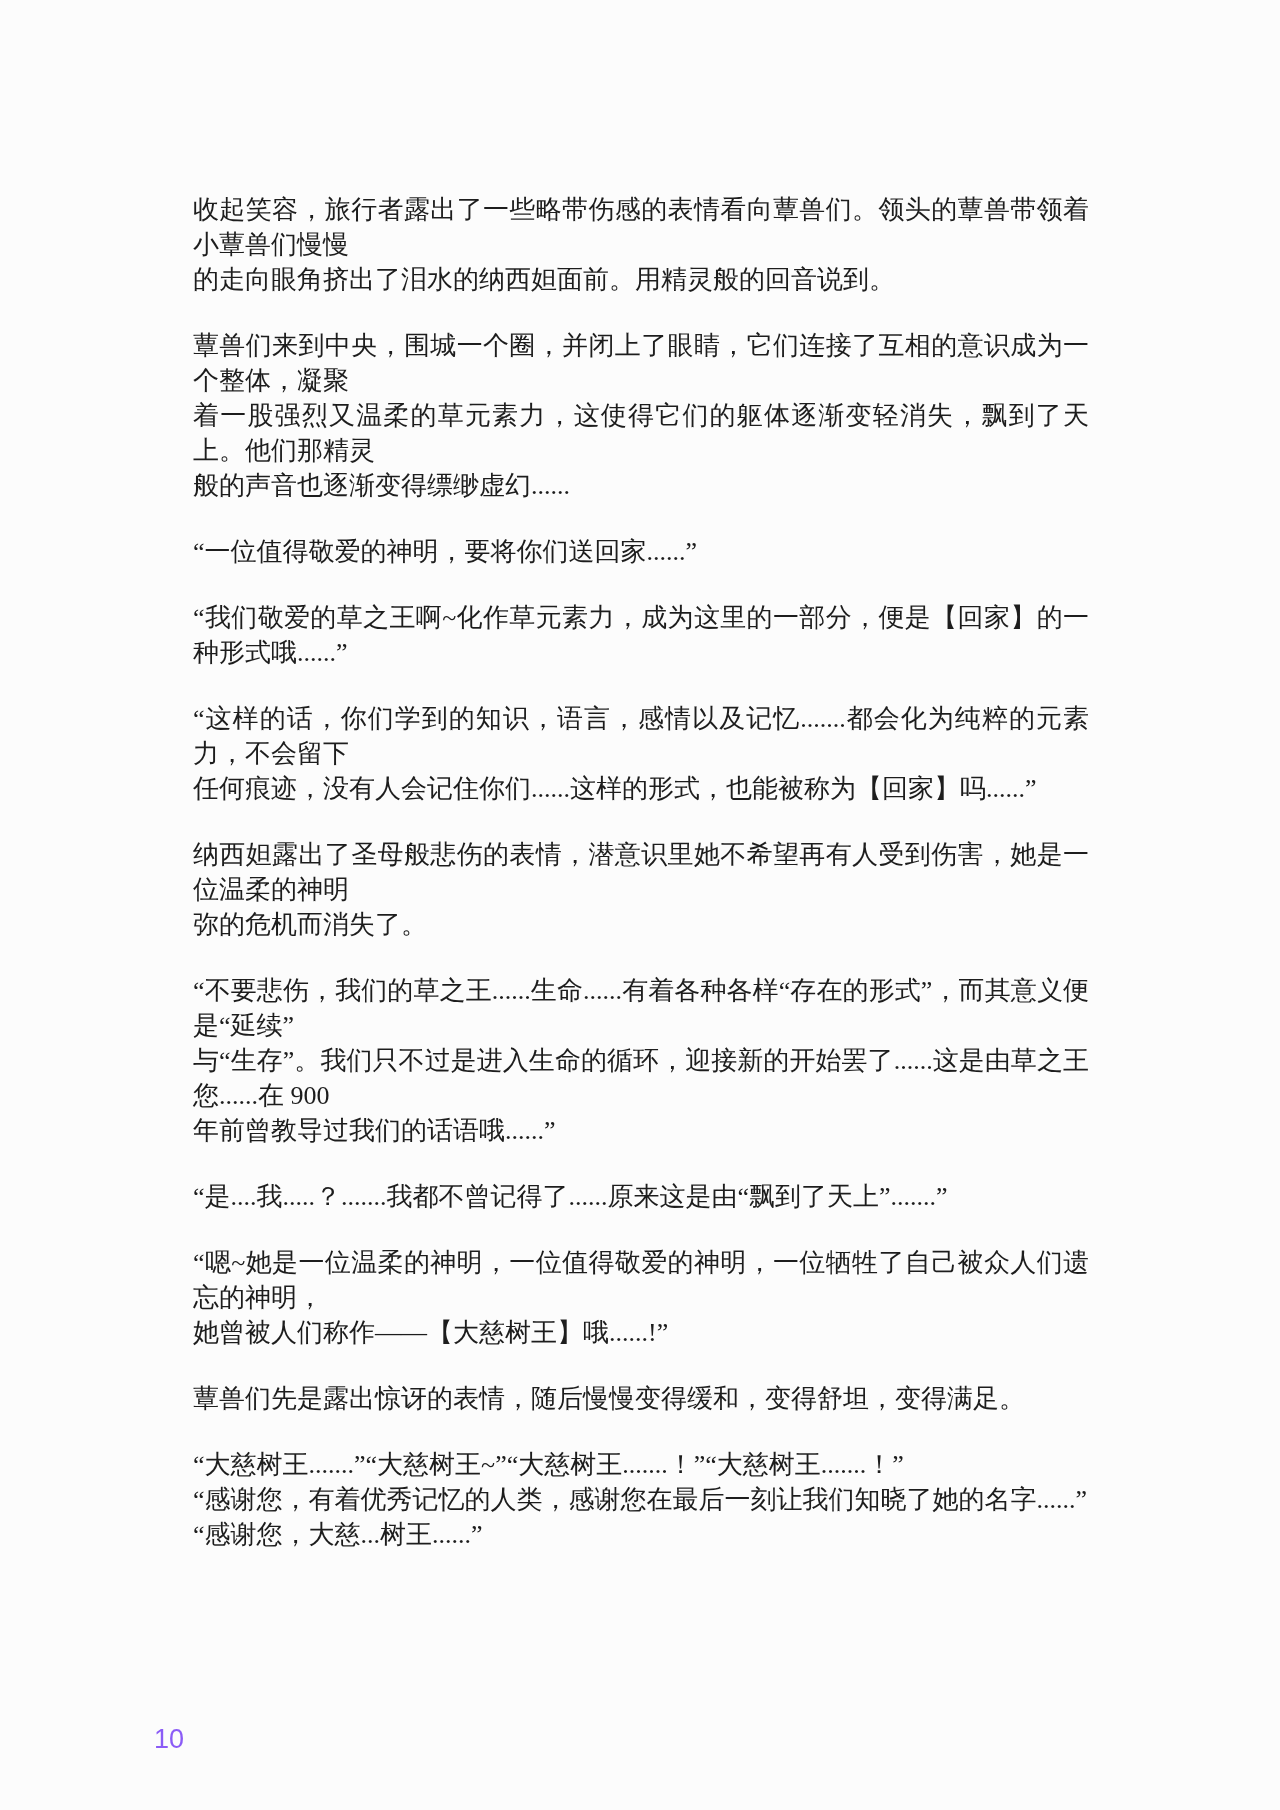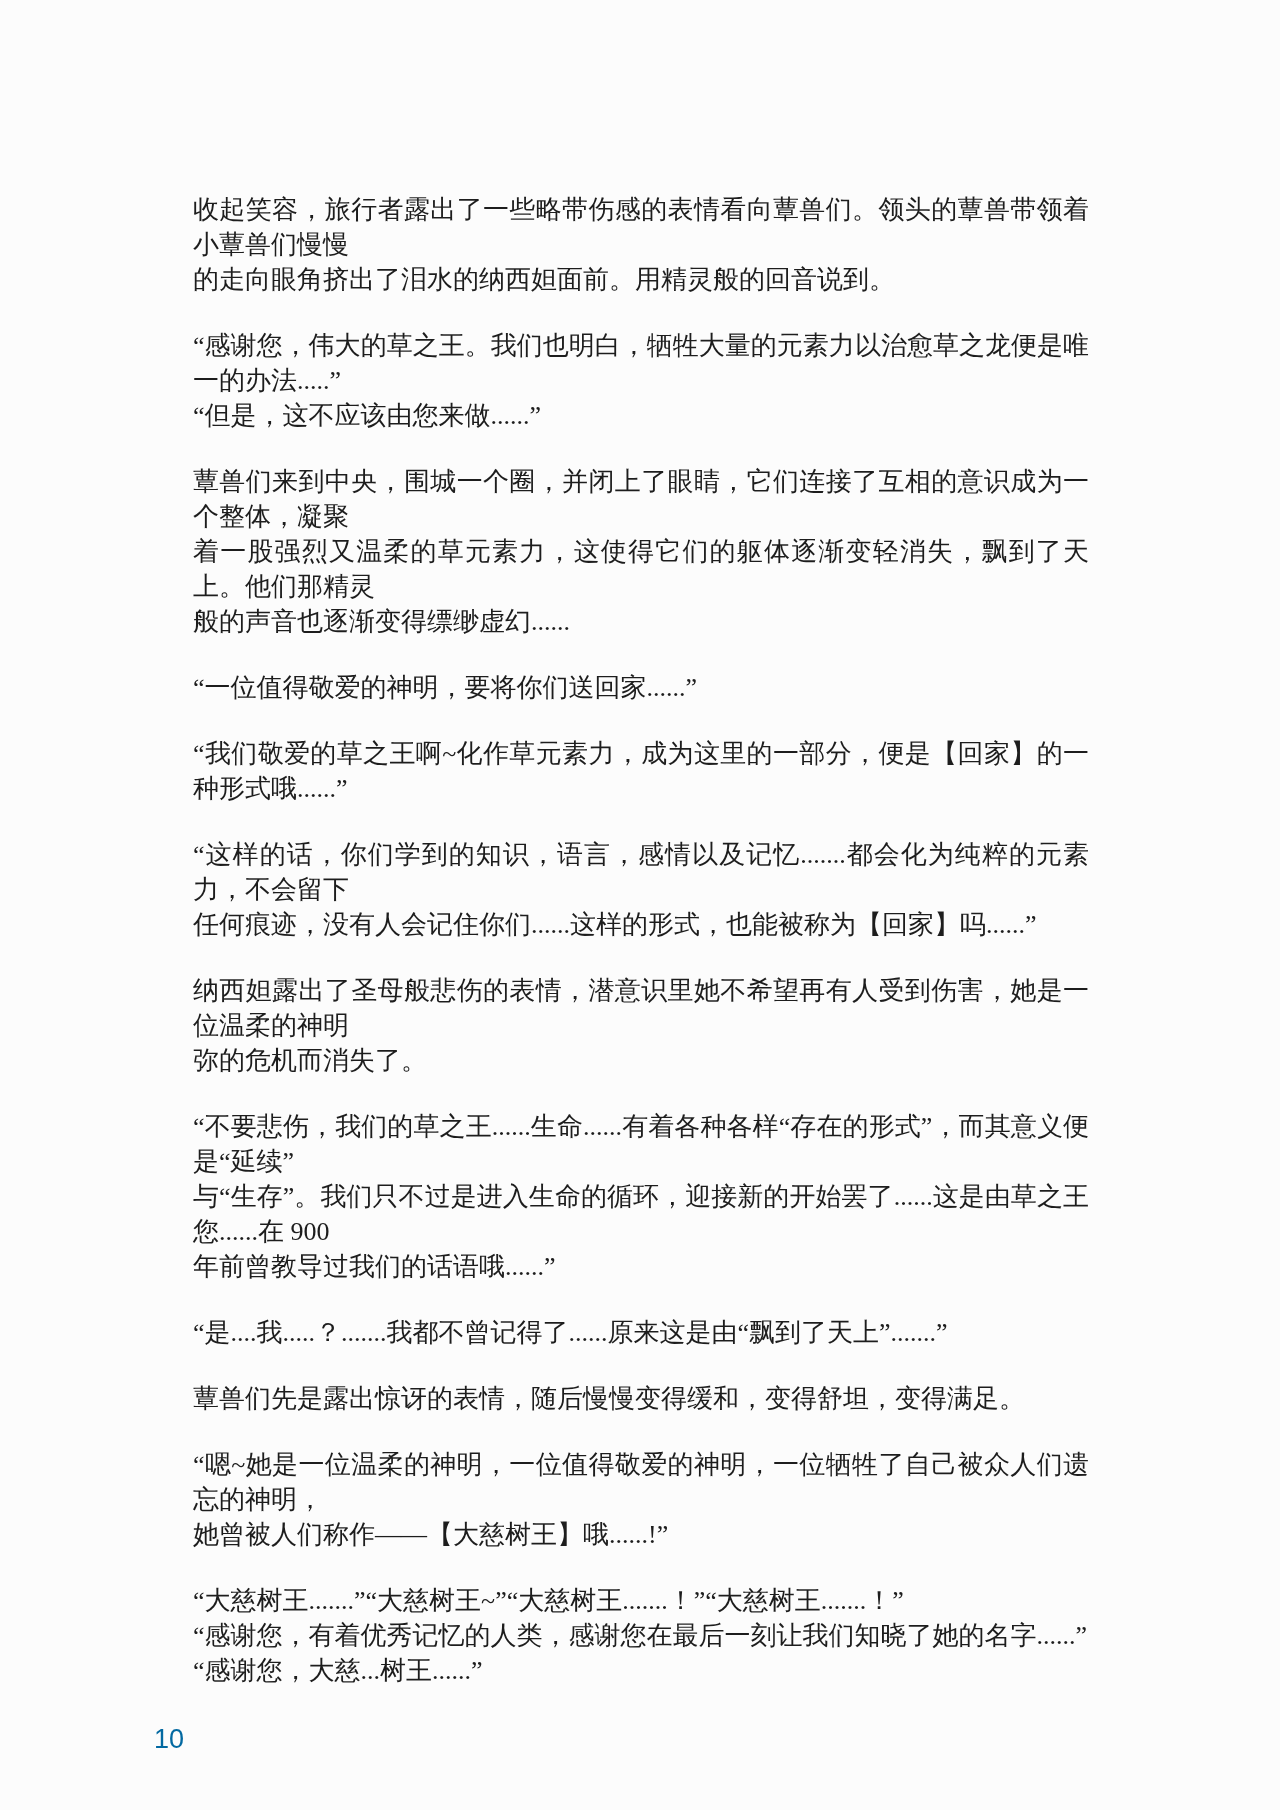--- a/index.html
+++ b/index.html
@@ -28,47 +28,45 @@
   }
   .content p {
     margin: 0 0 31px 0;
     white-space: pre-line;
   }
   .page-number {
     position: absolute;
     left: 154px;
     top: 1724px;
     font-size: 27px;
-    color: #0369a1;
+    color: #8b5cf6;
     font-family: "Liberation Sans", "DejaVu Sans", sans-serif;
   }
 </style>
 </head>
 <body>
 
 <div class="page">
   <div class="content" id="paragraphs">
       <p>收起笑容，旅行者露出了一些略带伤感的表情看向蕈兽们。领头的蕈兽带领着小蕈兽们慢慢
 的走向眼角挤出了泪水的纳西妲面前。用精灵般的回音说到。</p>
-      <p>“感谢您，伟大的草之王。我们也明白，牺牲大量的元素力以治愈草之龙便是唯一的办法.....”
-“但是，这不应该由您来做......”</p>
       <p>蕈兽们来到中央，围城一个圈，并闭上了眼睛，它们连接了互相的意识成为一个整体，凝聚
 着一股强烈又温柔的草元素力，这使得它们的躯体逐渐变轻消失，飘到了天上。他们那精灵
 般的声音也逐渐变得缥缈虚幻......</p>
       <p>“一位值得敬爱的神明，要将你们送回家......”</p>
       <p>“我们敬爱的草之王啊~化作草元素力，成为这里的一部分，便是【回家】的一种形式哦......”</p>
       <p>“这样的话，你们学到的知识，语言，感情以及记忆.......都会化为纯粹的元素力，不会留下
 任何痕迹，没有人会记住你们......这样的形式，也能被称为【回家】吗......”</p>
       <p>纳西妲露出了圣母般悲伤的表情，潜意识里她不希望再有人受到伤害，她是一位温柔的神明
 弥的危机而消失了。</p>
       <p>“不要悲伤，我们的草之王......生命......有着各种各样“存在的形式”，而其意义便是“延续”
 与“生存”。我们只不过是进入生命的循环，迎接新的开始罢了......这是由草之王您......在 900
 年前曾教导过我们的话语哦......”</p>
       <p>“是....我.....？.......我都不曾记得了......原来这是由“飘到了天上”.......”</p>
-      <p>蕈兽们先是露出惊讶的表情，随后慢慢变得缓和，变得舒坦，变得满足。</p>
       <p>“嗯~她是一位温柔的神明，一位值得敬爱的神明，一位牺牲了自己被众人们遗忘的神明，
 她曾被人们称作——【大慈树王】哦......!”</p>
+      <p>蕈兽们先是露出惊讶的表情，随后慢慢变得缓和，变得舒坦，变得满足。</p>
       <p>“大慈树王.......”“大慈树王~”“大慈树王.......！”“大慈树王.......！”
 “感谢您，有着优秀记忆的人类，感谢您在最后一刻让我们知晓了她的名字......”
 “感谢您，大慈...树王......”</p>
     </div>
   <div class="page-number">10</div>
 </div>
 
 </body></html>

